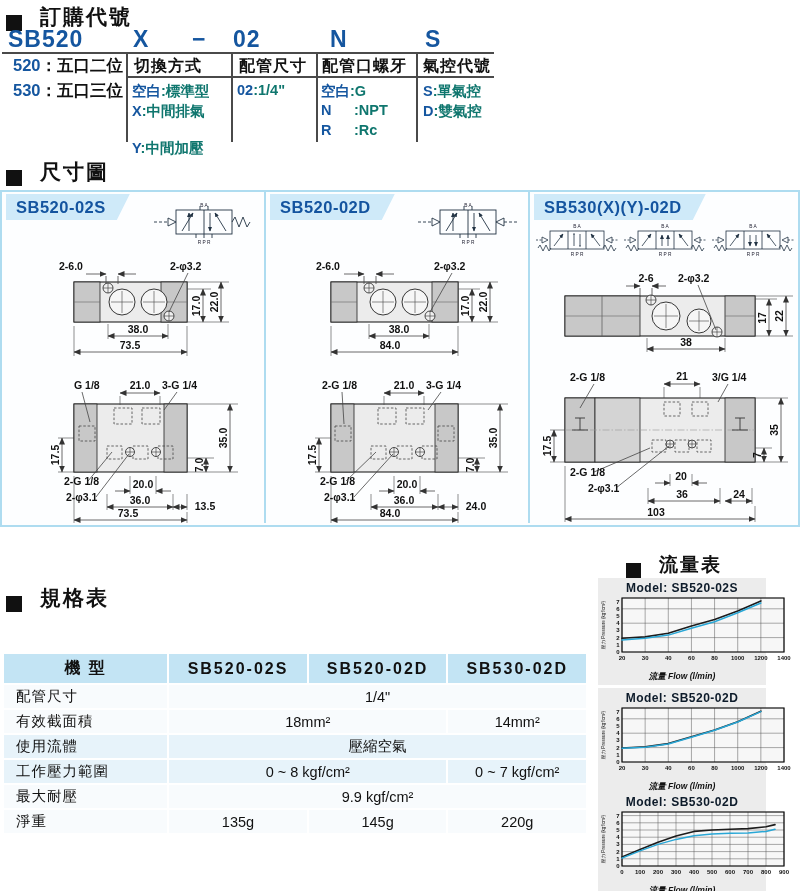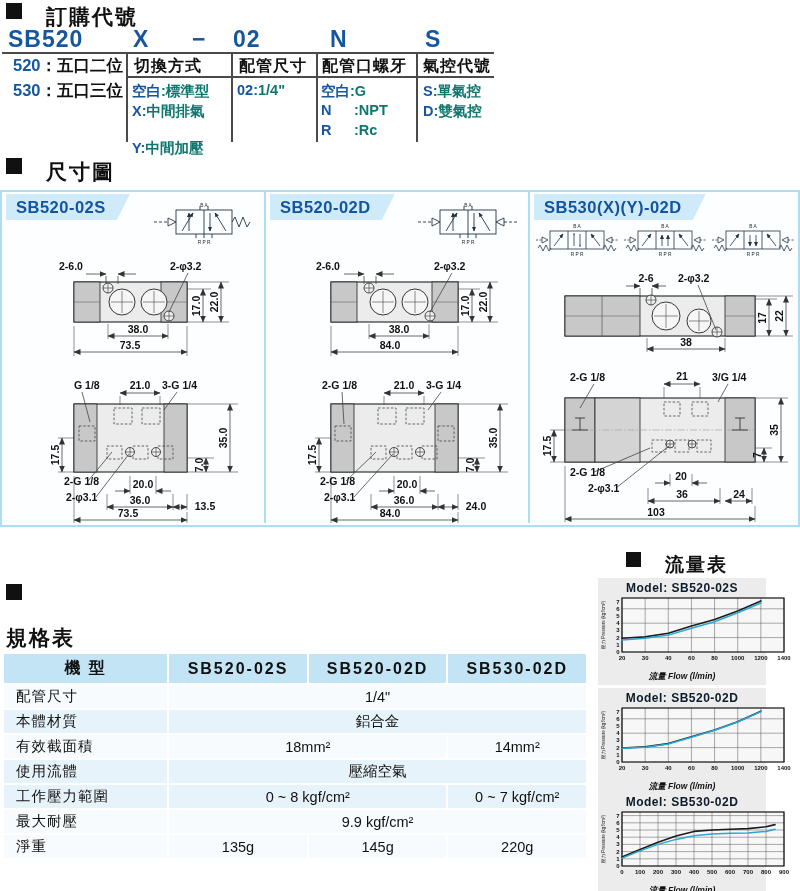--- a/index.html
+++ b/index.html
@@ -1,18 +1,18 @@
 <!DOCTYPE html>
 <html><head>
 <meta charset="utf-8">
 <style>
   html,body{margin:0;padding:0;background:#fff;}
   body{width:800px;height:891px;position:relative;font-family:"Liberation Sans","DejaVu Sans",sans-serif;color:#111;overflow:hidden;}
   
-  .sec-title{position:absolute;display:flex;align-items:flex-start;gap:24px;font-size:21px;font-weight:700;color:#111;letter-spacing:2px;}
+  .sec-title{position:absolute;display:flex;align-items:flex-end;gap:18px;font-size:21px;font-weight:700;color:#111;letter-spacing:2px;}
   .sq{width:16px;height:16px;background:#111;display:inline-block;}
   
   #ordering{position:absolute;left:0;top:0;width:520px;height:155px;}
   .code-row span{position:absolute;top:26px;font-size:23px;font-weight:700;color:#15569f;letter-spacing:1px;}
   .ord-line{position:absolute;background:#4a4a4a;}
   .ord-h{position:absolute;top:56px;font-size:16px;font-weight:700;color:#111;letter-spacing:1px;}
   .ord-big{position:absolute;font-size:16.5px;font-weight:700;}
   .ord-big .k{color:#15569f;margin-left:8px;}
   .ord-big .d{color:#111;}
   .ord-item{position:absolute;font-size:14.5px;}
@@ -555,21 +555,21 @@
         <text x="151" y="288" text-anchor="middle">20</text>
         <text x="152" y="306" text-anchor="middle">36</text>
         <text x="209" y="306" text-anchor="middle">24</text>
         <text x="126" y="324" text-anchor="middle">103</text>
       </g>
     </svg>
     <div class="chip">SB530(X)(Y)-02D</div>
   </div>
 </div>
 
-<div class="sec-title" style="left:6px;top:584px;flex-direction:column;">
+<div class="sec-title" style="left:6px;top:584px;">
   <span class="sq"></span>
   <span>規格表</span>
 </div>
 
 <table id="specs-table">
   <colgroup>
       <col style="width:164px">
       <col style="width:138px">
       <col style="width:138px">
       <col style="width:138px">
@@ -577,24 +577,20 @@
   <tbody>
       <tr>
     <th>機  型</th>
     <th>SB520-02S</th>
     <th>SB520-02D</th>
     <th>SB530-02D</th>
   </tr>
   <tr class="w">
         <td class="lbl">配管尺寸</td>
         <td colspan="3">1/4"</td>
-      </tr>
-  <tr class="b">
-        <td class="lbl">本體材質</td>
-        <td colspan="3">鋁合金</td>
       </tr>
   <tr class="w">
         <td class="lbl">有效截面積</td>
         <td colspan="2">18mm²</td>
         <td>14mm²</td>
       </tr>
   <tr class="b">
         <td class="lbl">使用流體</td>
         <td colspan="3">壓縮空氣</td>
       </tr>

